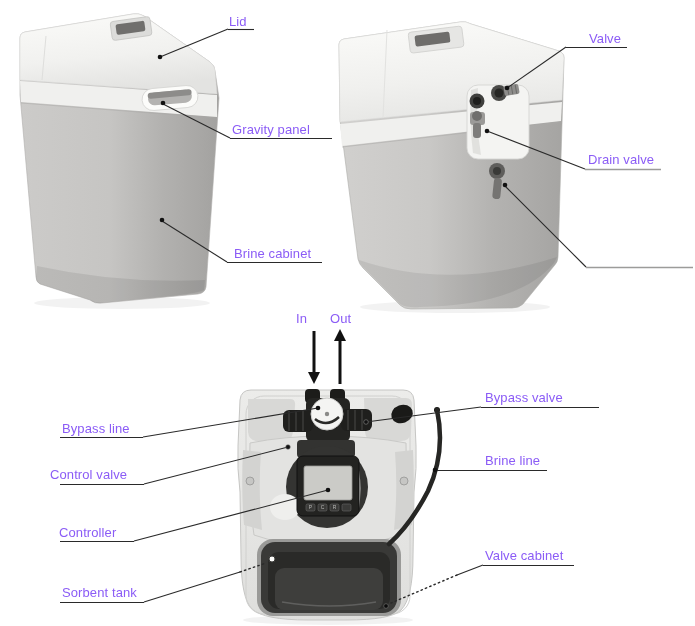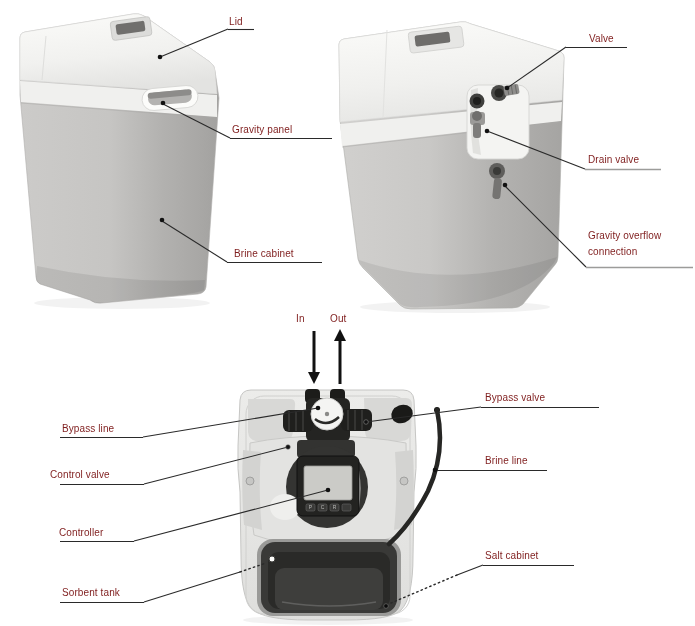--- a/index.html
+++ b/index.html
@@ -2,21 +2,21 @@
 <html><head>
 <meta charset="utf-8">
 <style>
   html,body{margin:0;padding:0;background:#ffffff;}
   #stage{
     position:relative;width:695px;height:626px;background:#ffffff;
     font-family:"Liberation Sans",sans-serif;overflow:hidden;
   }
   #art{position:absolute;left:0;top:0;}
   .lbl{
-    position:absolute;font-size:10px;line-height:15px;color:#7f1d1d;
+    position:absolute;font-size:13px;line-height:15px;color:#8b5cf6;
     white-space:nowrap;letter-spacing:.1px;
   }
   .lbl--wrap{white-space:normal;line-height:16px;}
 </style>
 </head>
 <body>
 
 <div id="stage">
 
   <svg id="art" width="695" height="626" viewBox="0 0 695 626">
@@ -262,26 +262,25 @@
       </g>
     </g>
   </svg>
 
   <div class="lbl" style="left:229px;top:14px">Lid</div>
   <div class="lbl" style="left:232px;top:122px">Gravity panel</div>
   <div class="lbl" style="left:234px;top:246px">Brine cabinet</div>
 
   <div class="lbl" style="left:589px;top:31px">Valve</div>
   <div class="lbl" style="left:588px;top:152px">Drain valve</div>
-  <div class="lbl lbl--wrap" style="left:588px;top:228px;width:104px">Gravity overflow connection</div>
 
   <div class="lbl" style="left:296px;top:311px">In</div>
   <div class="lbl" style="left:330px;top:311px">Out</div>
 
   <div class="lbl" style="left:62px;top:421px">Bypass line</div>
   <div class="lbl" style="left:50px;top:467px">Control valve</div>
   <div class="lbl" style="left:59px;top:525px">Controller</div>
   <div class="lbl" style="left:62px;top:585px">Sorbent tank</div>
 
   <div class="lbl" style="left:485px;top:390px">Bypass valve</div>
   <div class="lbl" style="left:485px;top:453px">Brine line</div>
-  <div class="lbl" style="left:485px;top:548px">Salt cabinet</div>
+  <div class="lbl" style="left:485px;top:548px">Valve cabinet</div>
 </div>
 
 </body></html>

